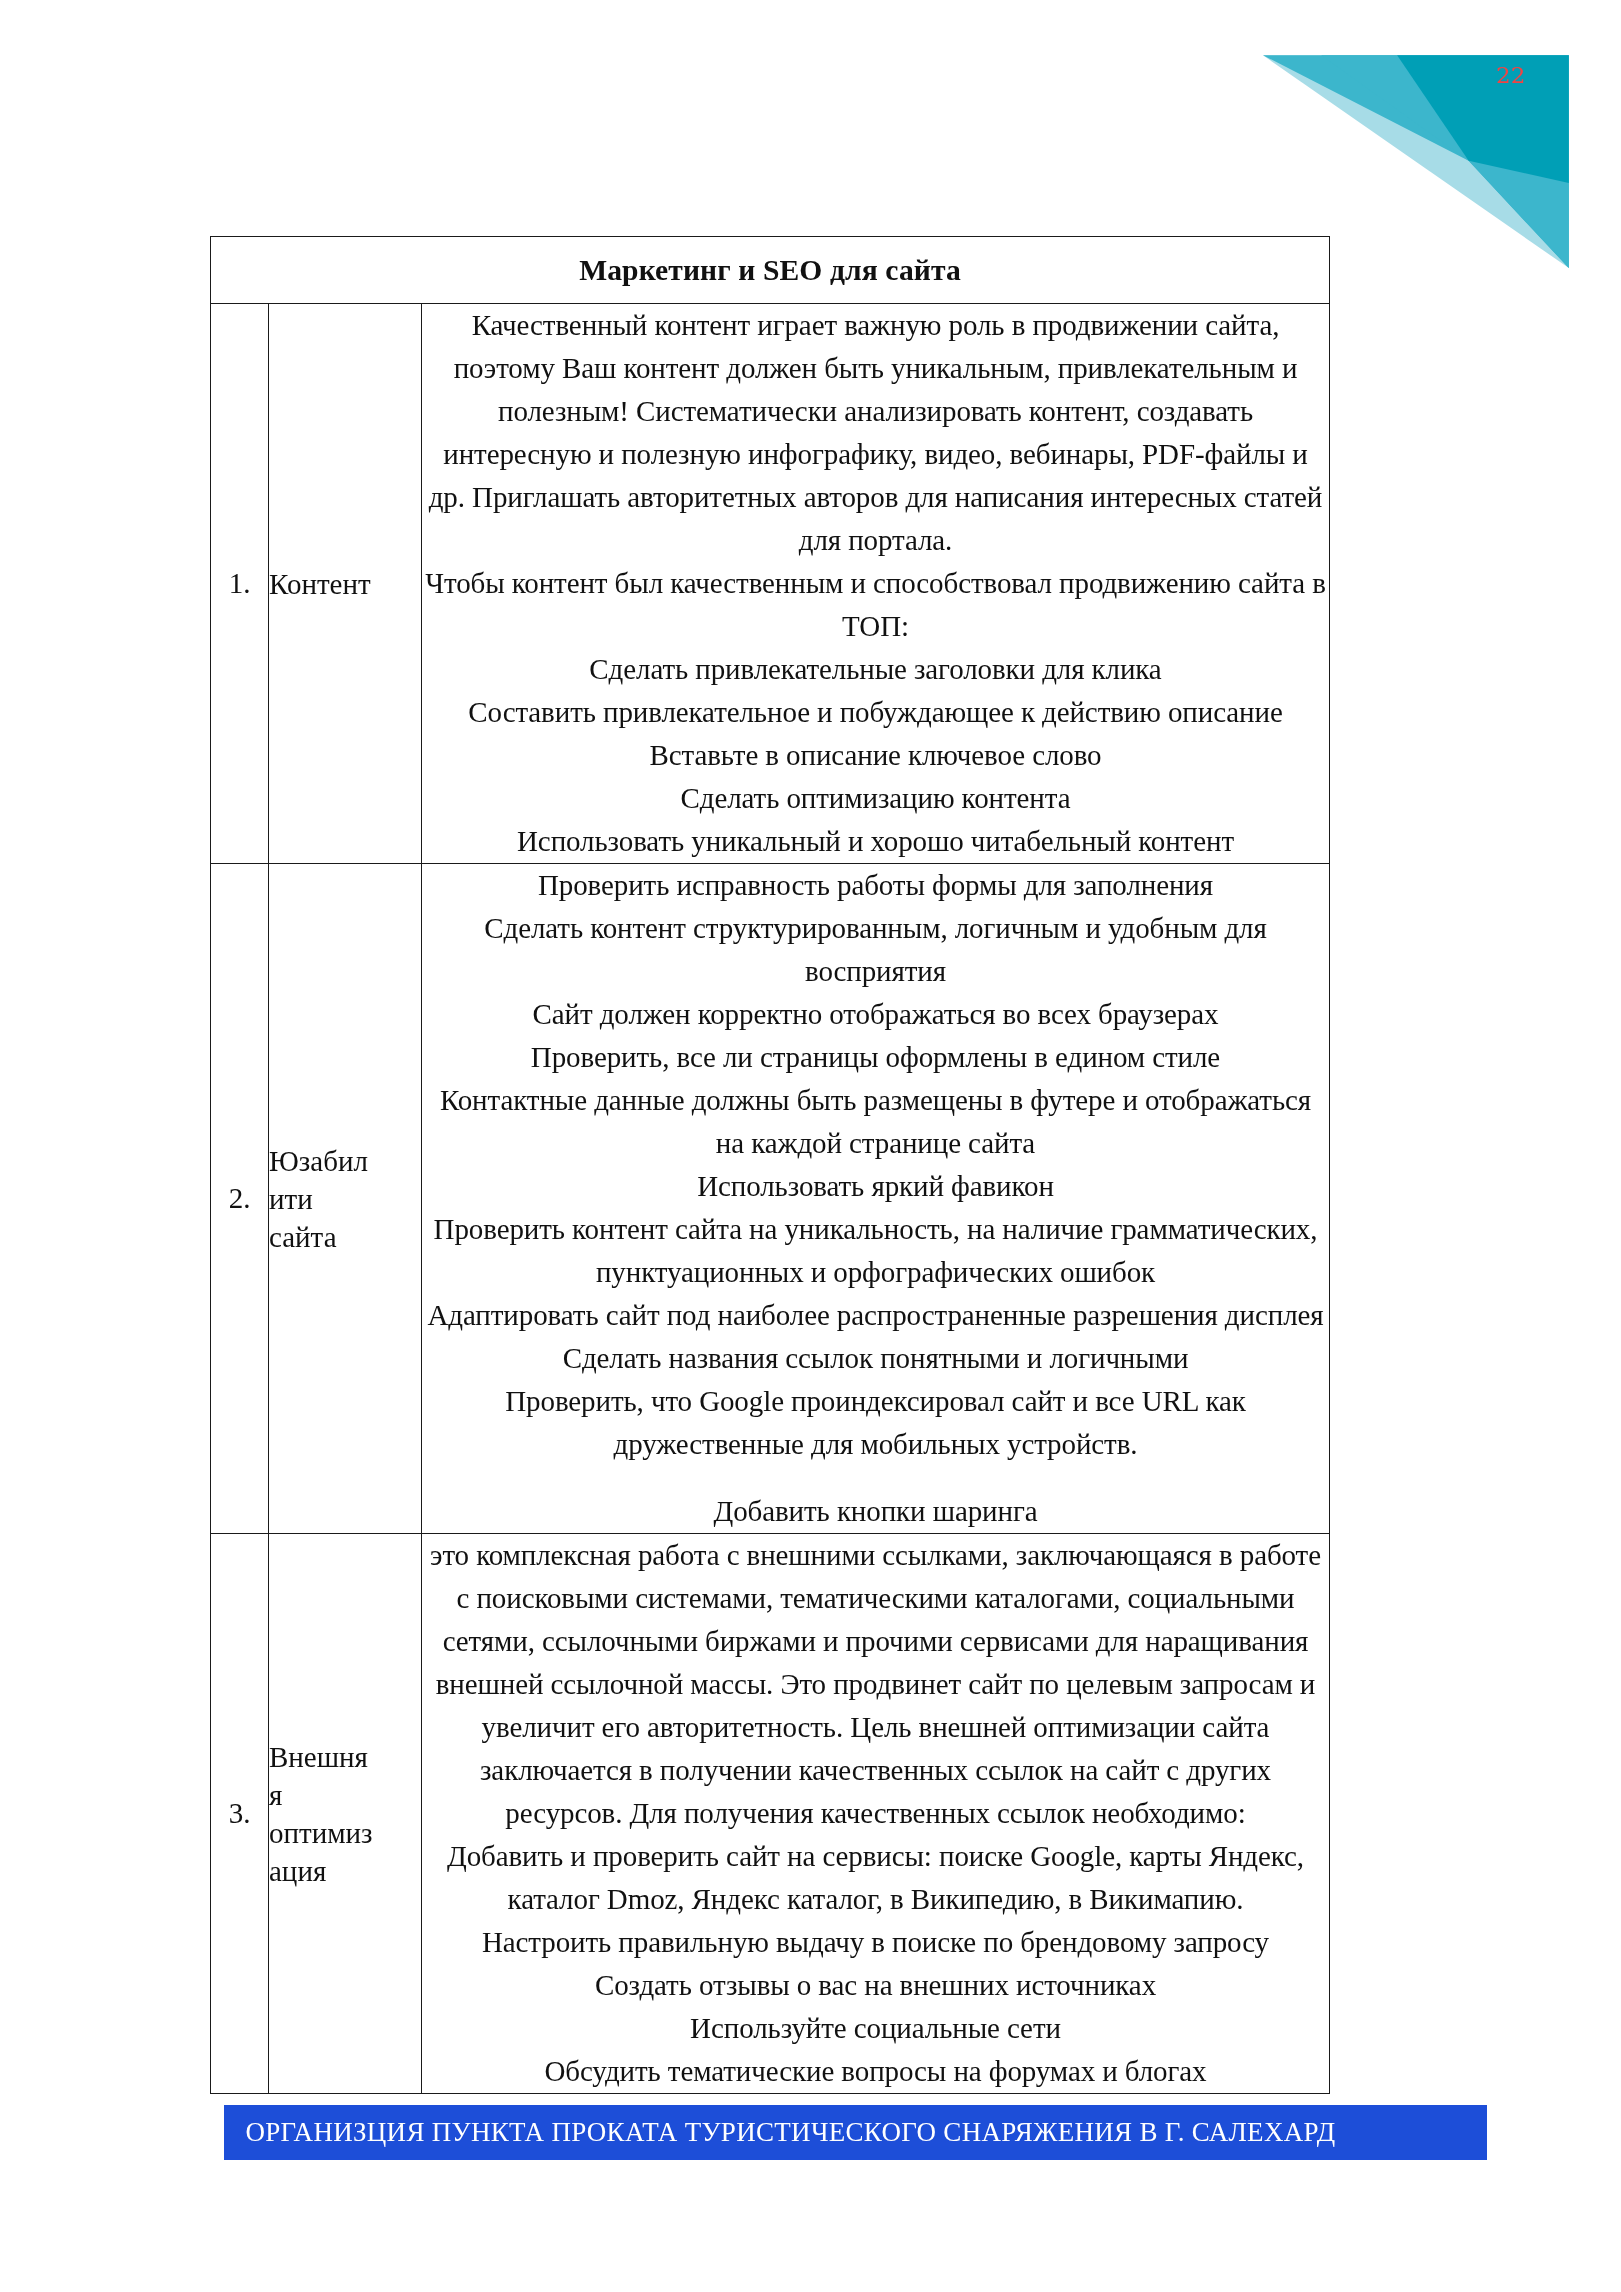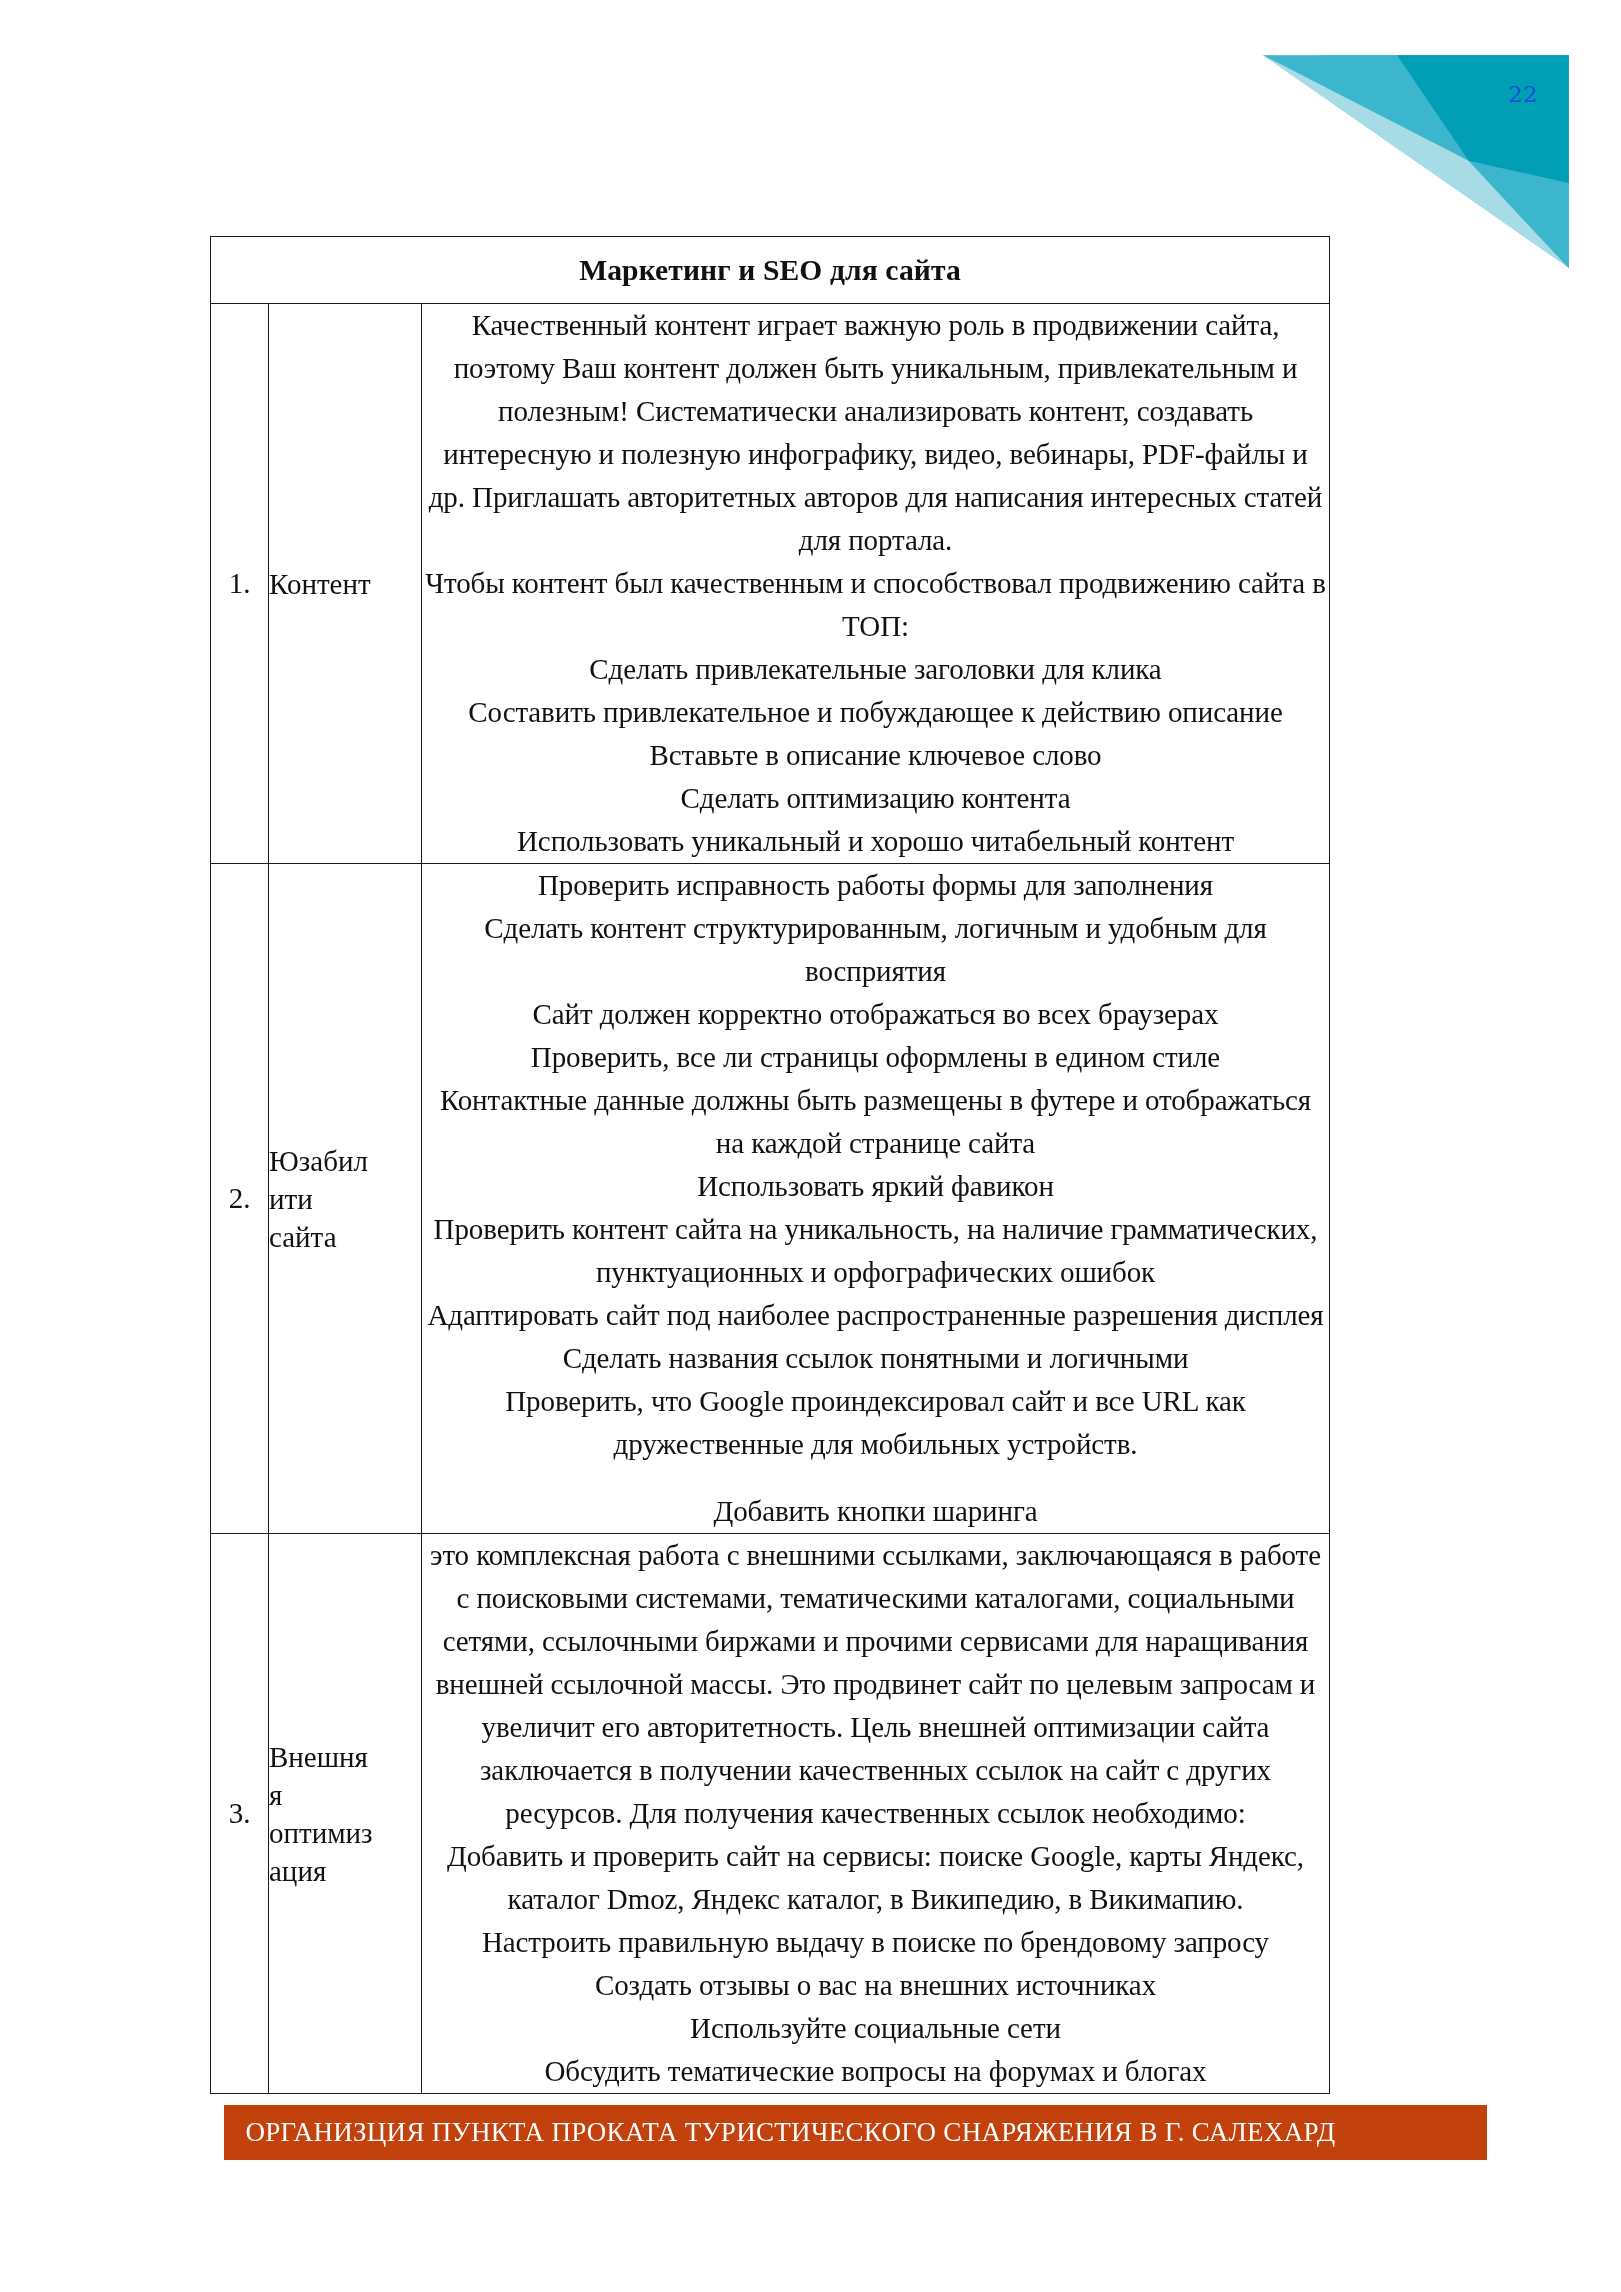--- a/index.html
+++ b/index.html
@@ -1,21 +1,21 @@
 <!DOCTYPE html>
 <html style="font-size:14.3px"><head>
 <meta charset="utf-8">
 <style>
   html, body { margin: 0; padding: 0; background: #ffffff; }
   body { width: 1621px; height: 2293px; position: relative; overflow: hidden;
          font-family: "Liberation Serif", "DejaVu Serif", serif; color: #111; }
 
   .corner { position: absolute; left: 1254px; top: 49px; width: 322px; height: 228px; }
-  .page-num { position: absolute; left: 1496px; top: 81px; width: 54px; text-align: center;
-              font-family: "DejaVu Serif", serif; font-size: 23px; color: #1d4ed8; }
+  .page-num { position: absolute; left: 1496px; top: 62px; width: 54px; 
+              font-family: "DejaVu Serif", serif; font-size: 23px; color: #ef4444; }
 
   table.seo { position: absolute; left: 210px; top: 236px; width: 1120px;
               border-collapse: collapse; table-layout: fixed; }
   table.seo td, table.seo th { border: 1.8px solid #1a1a1a; padding: 0; }
   table.seo col.c1 { width: 58px; }
   table.seo col.c2 { width: 153px; }
   table.seo col.c3 { width: auto; }
 
   th.title { height: 66px; font-size: 29.6px; font-weight: bold; text-align: center;
              vertical-align: middle; padding-top: 7.2px; letter-spacing: 0.1px; }
@@ -119,16 +119,16 @@
           <div style="display: block;">каталог Dmoz, Яндекс каталог, в Википедию, в Викимапию.</div>
           <div style="display: block;">Настроить правильную выдачу в поиске по брендовому запросу</div>
           <div style="display: block;">Создать отзывы о вас на внешних источниках</div>
           <div style="display: block;">Используйте социальные сети</div>
           <div style="display: block;">Обсудить тематические вопросы на форумах и блогах</div>
         </td>
       </tr>
     </tbody>
 </table>
 
-<div class="footer" style="background: #c2410c;">
+<div class="footer" style="background: #1d4ed8;">
   <span>ОРГАНИЗЦИЯ ПУНКТА ПРОКАТА ТУРИСТИЧЕСКОГО СНАРЯЖЕНИЯ В Г. САЛЕХАРД</span>
 </div>
 
 
 </body></html>

